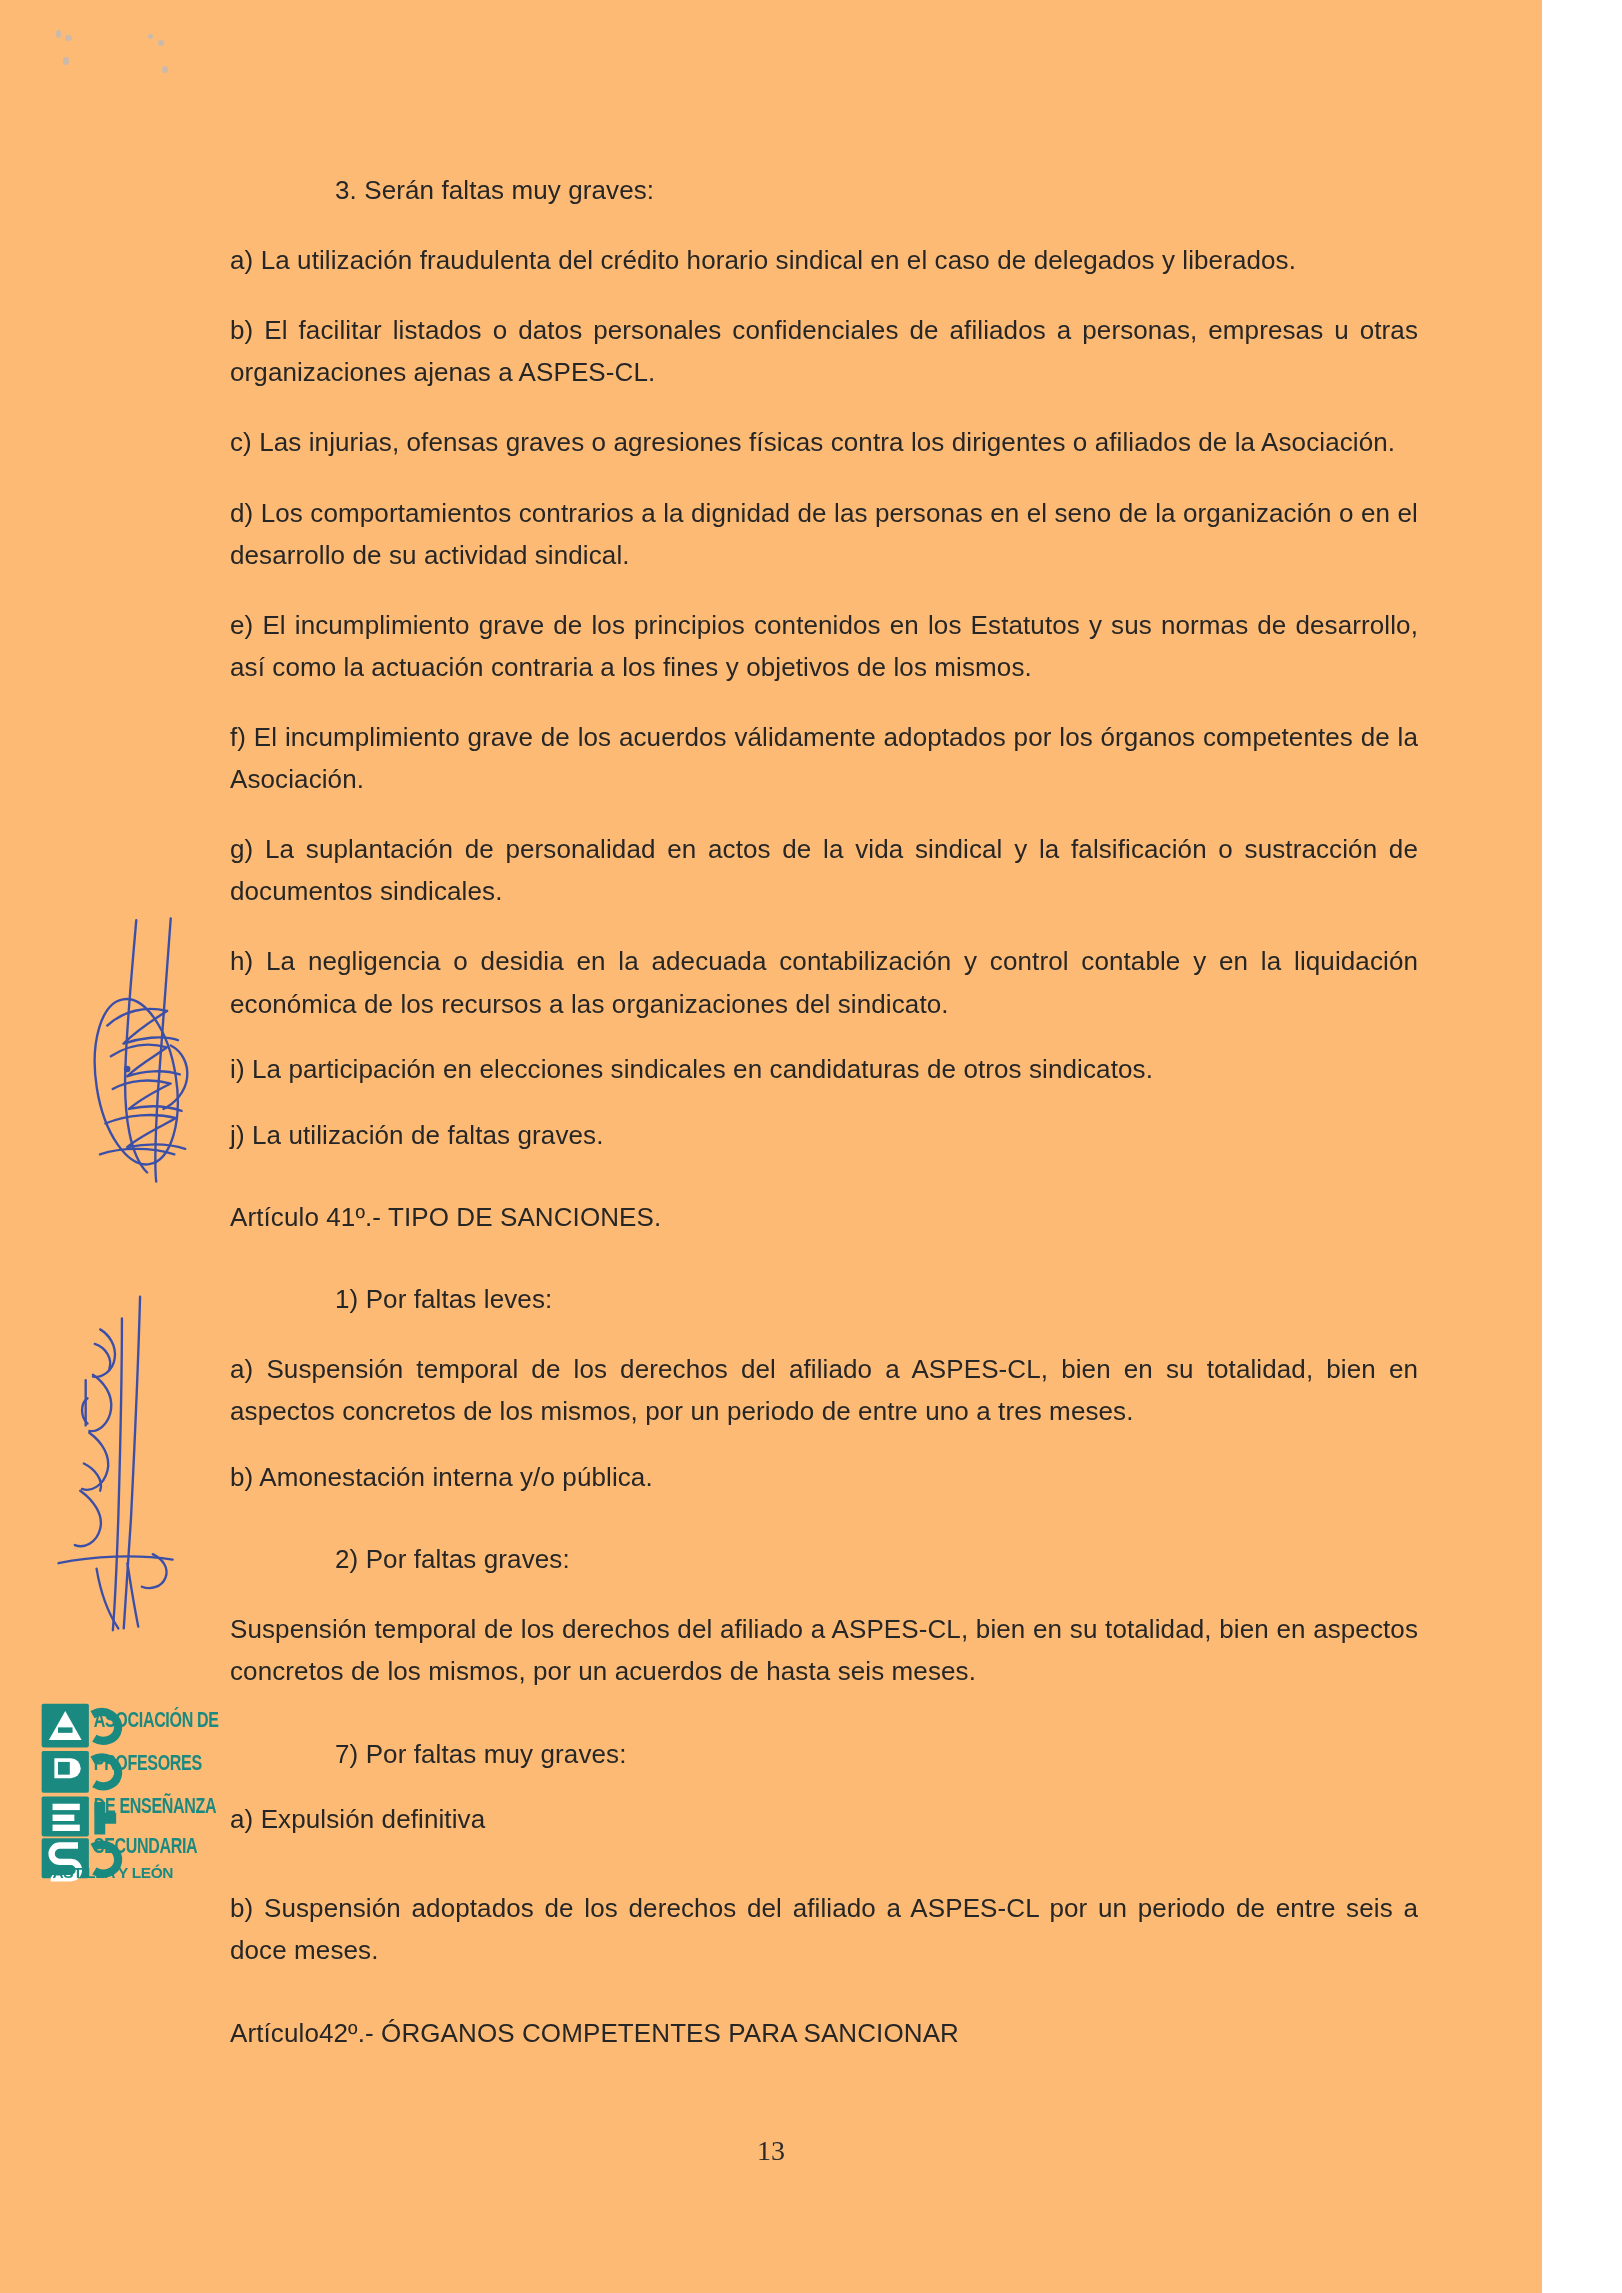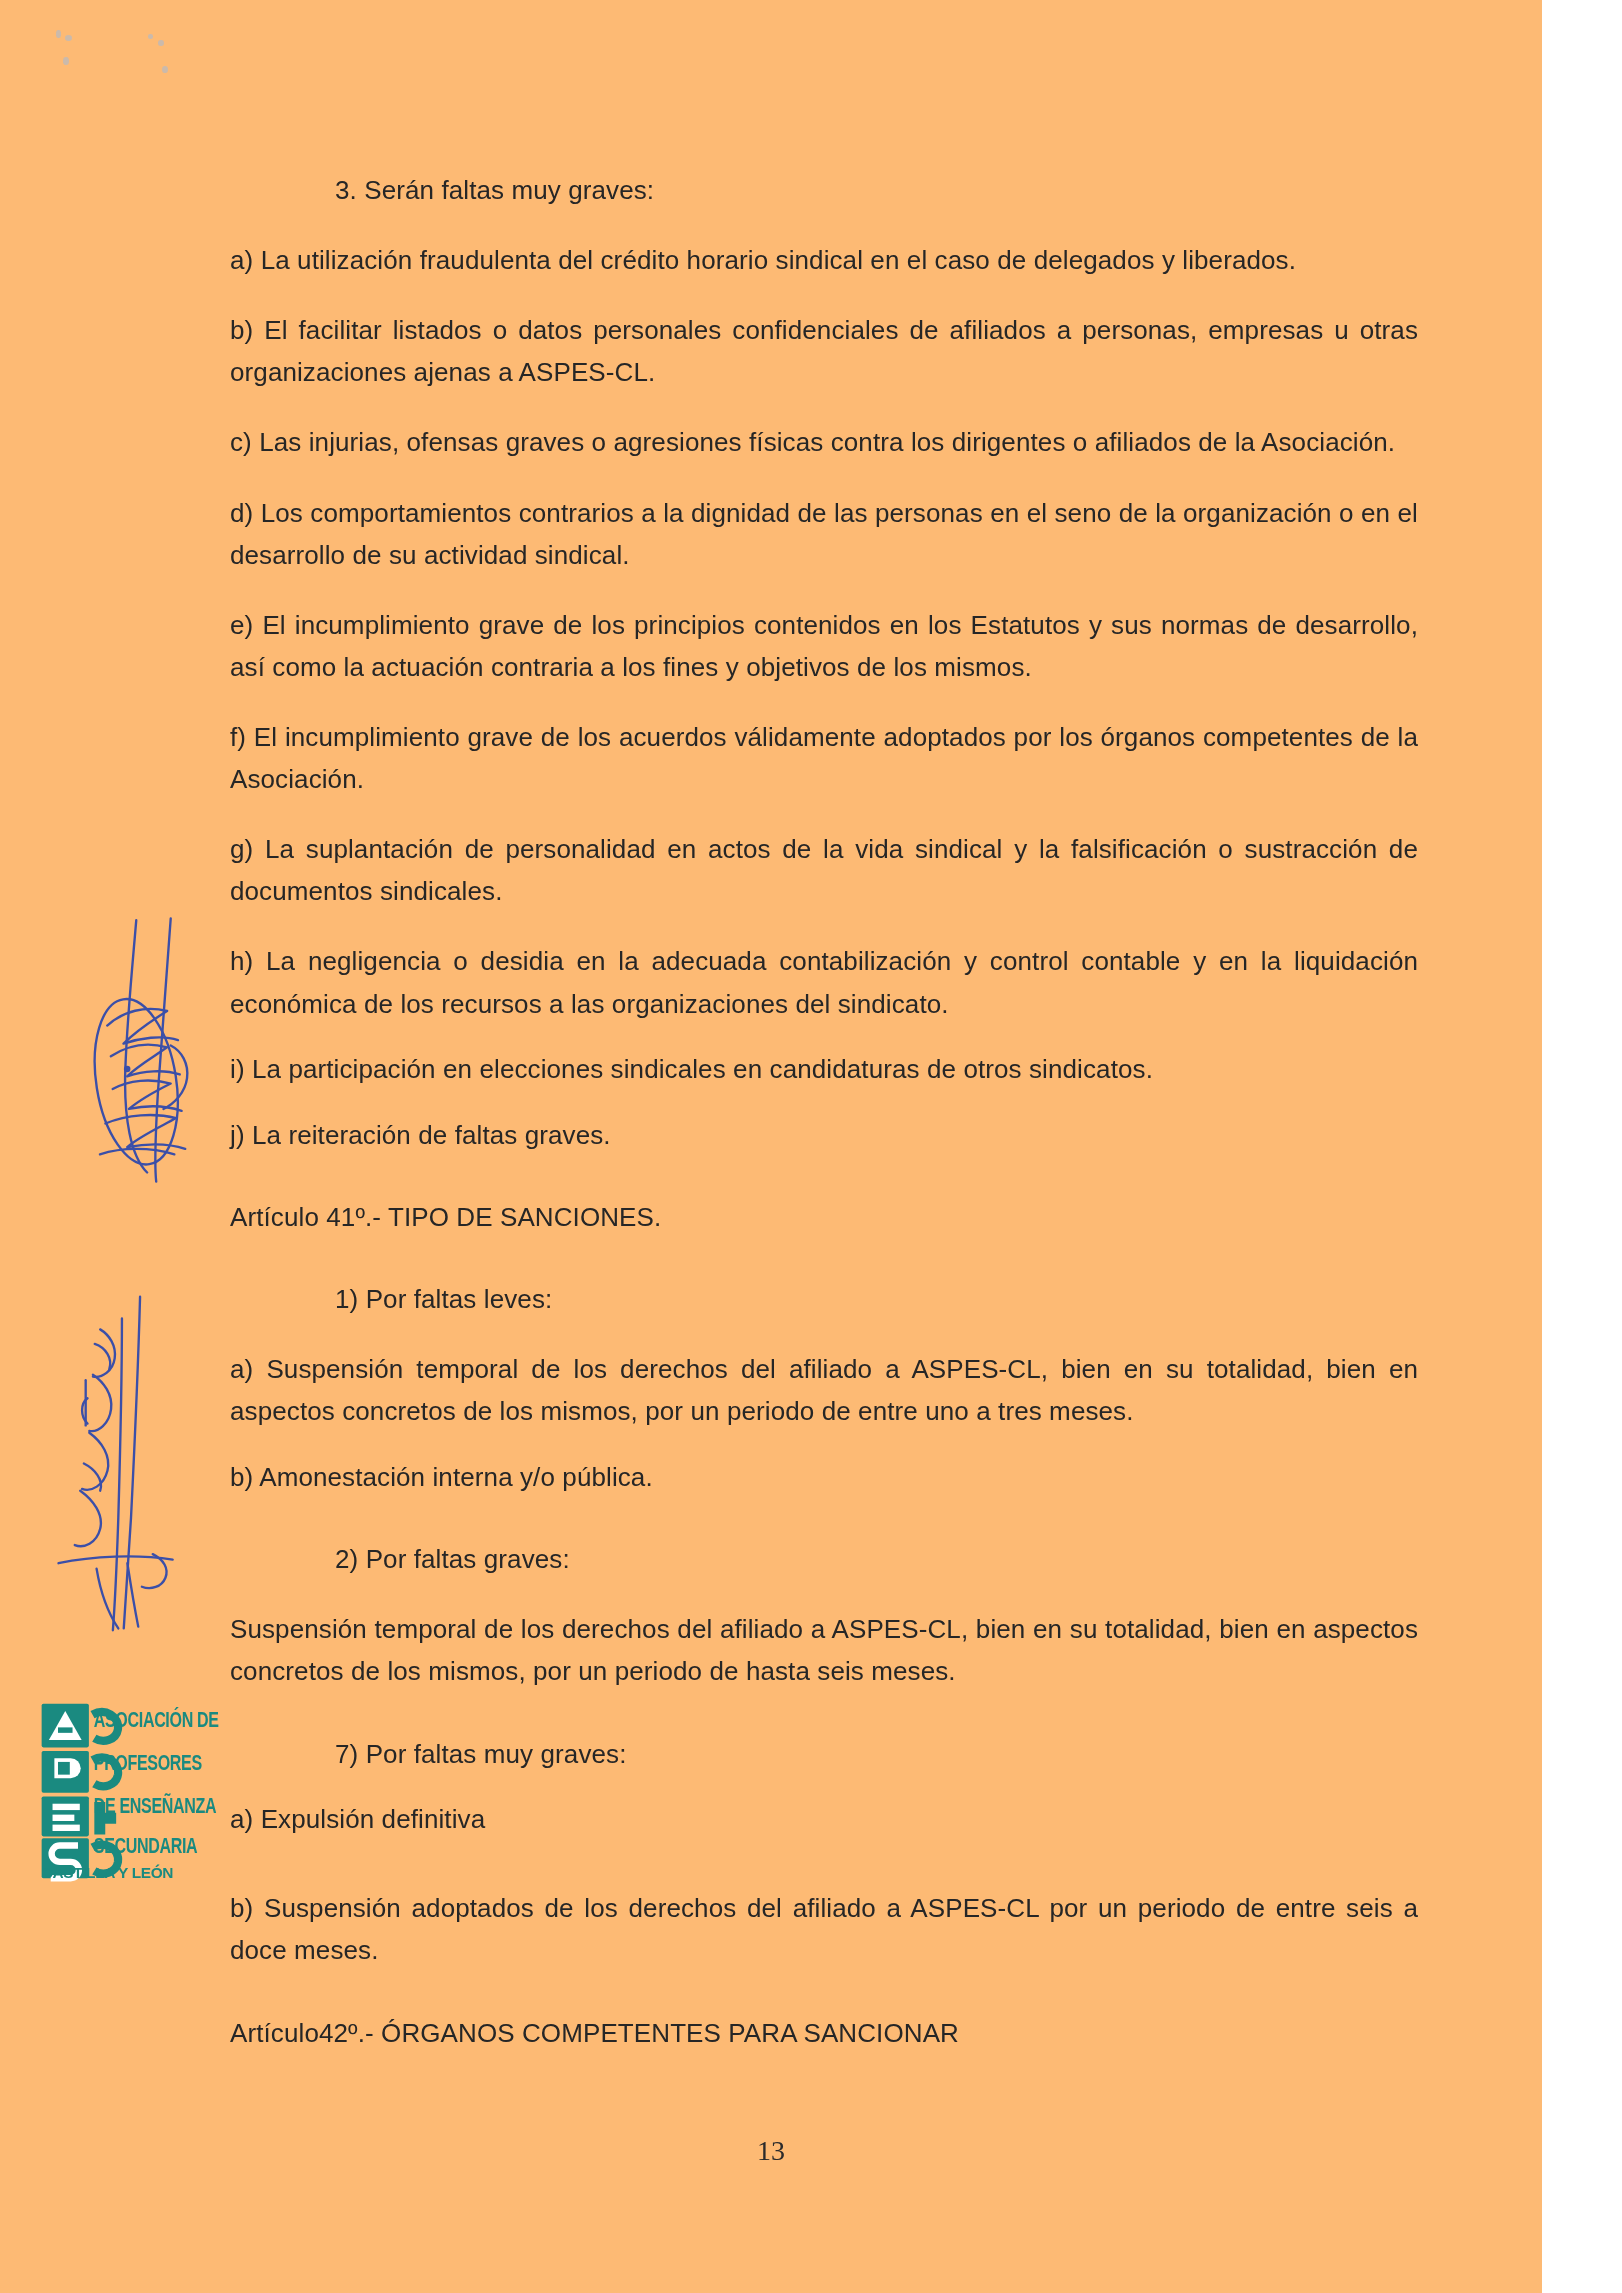--- a/index.html
+++ b/index.html
@@ -103,33 +103,33 @@
     <p class="para justify">e) El incumplimiento grave de los principios contenidos en los Estatutos y sus normas de desarrollo, así como la actuación contraria a los fines y objetivos de los mismos.</p>
 
     <p class="para justify">f) El incumplimiento grave de los acuerdos válidamente adoptados por los órganos competentes de la Asociación.</p>
 
     <p class="para justify">g) La suplantación de personalidad en actos de la vida sindical y la falsificación o sustracción de documentos sindicales.</p>
 
     <p class="para justify">h) La negligencia o desidia en la adecuada contabilización y control contable y en la liquidación económica de los recursos a las organizaciones del sindicato.</p>
 
     <p class="para">i) La participación en elecciones sindicales en candidaturas de otros sindicatos.</p>
 
-    <p class="para gap-lg">j) La reiteración de faltas graves.</p>
+    <p class="para gap-lg">j) La utilización de faltas graves.</p>
 
     <p class="para gap-lg">Artículo 41º.- TIPO DE SANCIONES.</p>
 
     <p class="para indent">1) Por faltas leves:</p>
 
     <p class="para justify">a) Suspensión temporal de los derechos del afiliado a ASPES-CL, bien en su totalidad, bien en aspectos concretos de los mismos, por un periodo de entre uno a tres meses.</p>
 
     <p class="para gap-lg">b) Amonestación interna y/o pública.</p>
 
     <p class="para indent">2) Por faltas graves:</p>
 
-    <p class="para justify gap-lg">Suspensión temporal de los derechos del afiliado a ASPES-CL, bien en su totalidad, bien en aspectos concretos de los mismos, por un periodo de hasta seis meses.</p>
+    <p class="para justify gap-lg">Suspensión temporal de los derechos del afiliado a ASPES-CL, bien en su totalidad, bien en aspectos concretos de los mismos, por un acuerdos de hasta seis meses.</p>
 
     <p class="para indent">7) Por faltas muy graves:</p>
 
     <p class="para gap-xl">a) Expulsión definitiva</p>
 
     <p class="para justify gap-lg">b) Suspensión adoptados de los derechos del afiliado a ASPES-CL por un periodo de entre seis a doce meses.</p>
 
     <p class="para">Artículo42º.- ÓRGANOS COMPETENTES PARA SANCIONAR</p>
   </div>
 

